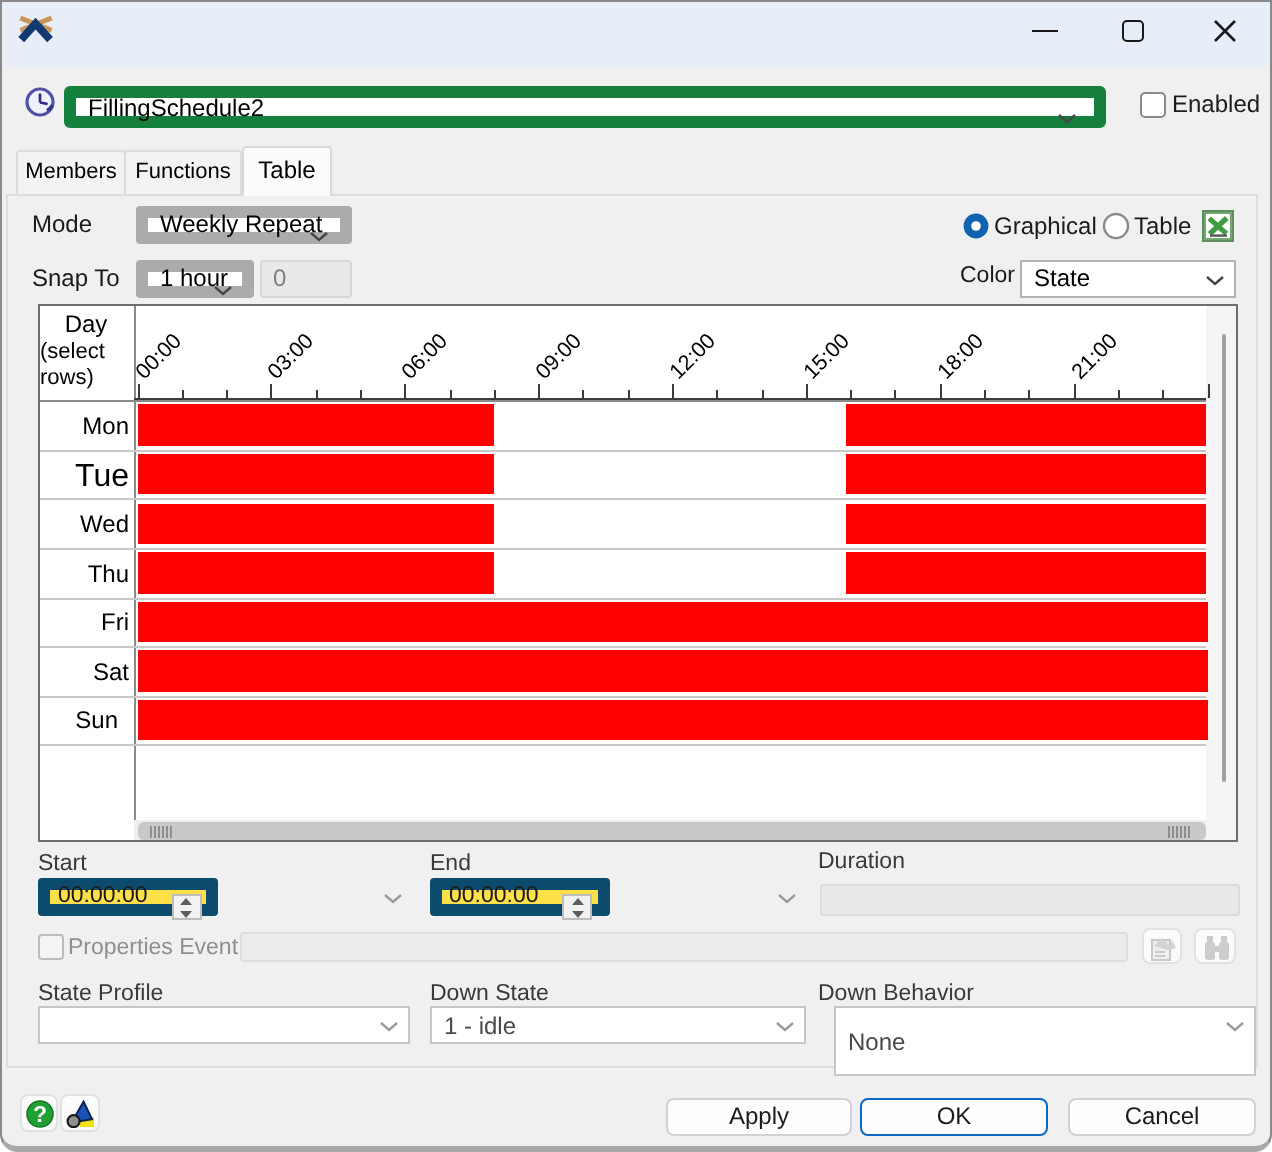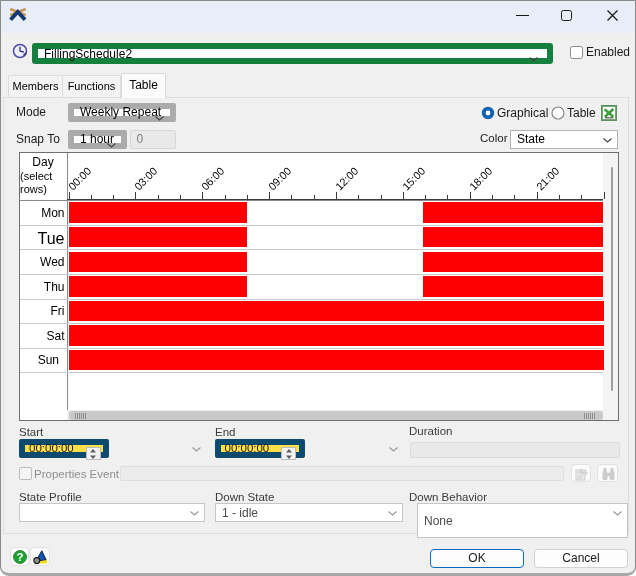--- a/index.html
+++ b/index.html
@@ -282,15 +282,16 @@
     </svg>
   </div>
   <div class="iconbtn" style="left:29.5px;top:546.5px;width:20px;height:19px;">
     <svg class="abs" style="left:2.5px;top:2px" width="14" height="14" viewBox="0 0 14 14">
       <rect x="7" y="8.5" width="7" height="5" fill="#f3e118"></rect>
       <path d="M2.8 11.2 L8.8 0.8 L13 9.6 Z" fill="#1a53b8" stroke="#0a2350" stroke-width="1"></path>
       <circle cx="3.8" cy="10.6" r="3" fill="#909090" stroke="#1a1a1a" stroke-width="1.1"></circle>
     </svg>
   </div>
 
+  <div class="btn" style="left:333px;top:548.5px;width:93px;height:19px;line-height:17px;">Apply</div>
   <div class="btn" style="left:430px;top:548.5px;width:94px;height:19px;line-height:16px;border:1.6px solid #0b68c3;">OK</div>
   <div class="btn" style="left:534px;top:548.5px;width:94px;height:19px;line-height:17px;">Cancel</div>
 </div>
 
 </body></html>

